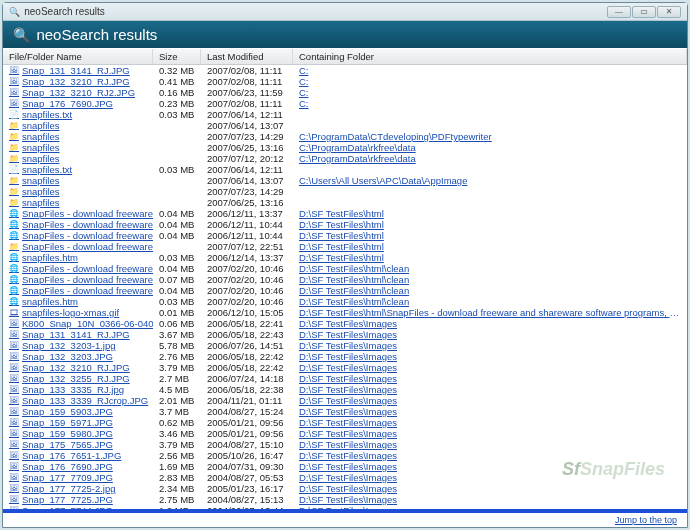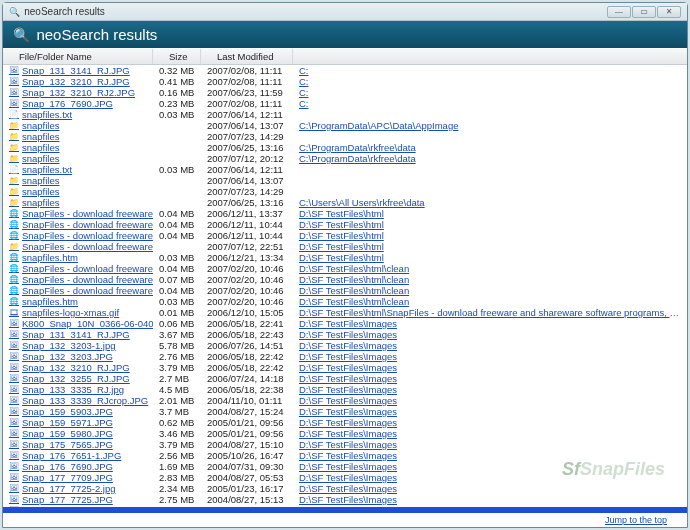--- a/index.html
+++ b/index.html
@@ -60,21 +60,21 @@
 .column-headers {
   display: grid;
   grid-template-columns: 150px 48px 92px 1fr;
   background: linear-gradient(#f6f7f8,#e6e8ea);
   border-top: 1px solid #fff;
   border-bottom: 1px solid #c5ccd2;
   font-size: 9.5px;
   color: #222;
 }
 .column-headers > div {
-  padding: 2px 16px;
+  padding: 2px 6px;
   border-right: 1px solid #d6dade;
 }
 .results {
   flex: 1;
   overflow-y: auto;
   background: #fff;
 }
 .row {
   display: grid;
   grid-template-columns: 150px 48px 92px 1fr;
@@ -103,22 +103,22 @@
   justify-content: center;
   font-size: 8px;
   text-decoration: none;
 }
 .cell.size, .cell.mod { color: #222; }
 .cell.folder { color: #1a4db3; text-decoration: underline; }
 .footer {
   font-size: 9px;
   color: #1a4db3;
   text-align: right;
-  padding: 2px 20px;
-  border-top: 6px solid #1d4ed8;
+  padding: 2px 10px;
+  border-top: 4px solid #1d4ed8;
   text-decoration: underline;
 }
 .watermark {
   position: absolute;
   right: 25px;
   bottom: 50px;
   font-size: 18px;
   font-weight: bold;
   font-style: italic;
   color: rgba(120,160,120,0.35);
@@ -148,20 +148,21 @@
 
   <div class="app-header">
     <span class="icon">🔍</span>
     <span class="title">neoSearch results</span>
   </div>
 
   <div class="column-headers">
     <div>File/Folder Name</div>
     <div>Size</div>
     <div>Last Modified</div>
+    <div>Containing Folder</div>
   </div>
 
   <div class="results" id="results">
       <div class="row">
         <div class="cell name">
           <span class="ficon">🖼</span>
           <span>Snap_131_3141_RJ.JPG</span>
         </div>
         <div class="cell size">0.32 MB</div>
         <div class="cell mod">2007/02/08, 11:11</div>
@@ -202,29 +203,29 @@
         <div class="cell size">0.03 MB</div>
         <div class="cell mod">2007/06/14, 12:11</div>
       </div>
       <div class="row">
         <div class="cell name">
           <span class="ficon">📁</span>
           <span>snapfiles</span>
         </div>
         <div class="cell size"></div>
         <div class="cell mod">2007/06/14, 13:07</div>
-        <div class="cell folder">C:\ProgramData\APC\Data\AppImage</div>
       </div>
       <div class="row">
         <div class="cell name">
           <span class="ficon">📁</span>
           <span>snapfiles</span>
         </div>
         <div class="cell size"></div>
         <div class="cell mod">2007/07/23, 14:29</div>
+        <div class="cell folder">C:\ProgramData\CTdeveloping\PDFtypewriter</div>
       </div>
       <div class="row">
         <div class="cell name">
           <span class="ficon">📁</span>
           <span>snapfiles</span>
         </div>
         <div class="cell size"></div>
         <div class="cell mod">2007/06/25, 13:16</div>
         <div class="cell folder">C:\ProgramData\rkfree\data</div>
       </div>
@@ -245,37 +246,37 @@
         <div class="cell size">0.03 MB</div>
         <div class="cell mod">2007/06/14, 12:11</div>
       </div>
       <div class="row">
         <div class="cell name">
           <span class="ficon">📁</span>
           <span>snapfiles</span>
         </div>
         <div class="cell size"></div>
         <div class="cell mod">2007/06/14, 13:07</div>
+        <div class="cell folder">C:\Users\All Users\APC\Data\AppImage</div>
       </div>
       <div class="row">
         <div class="cell name">
           <span class="ficon">📁</span>
           <span>snapfiles</span>
         </div>
         <div class="cell size"></div>
         <div class="cell mod">2007/07/23, 14:29</div>
       </div>
       <div class="row">
         <div class="cell name">
           <span class="ficon">📁</span>
           <span>snapfiles</span>
         </div>
         <div class="cell size"></div>
         <div class="cell mod">2007/06/25, 13:16</div>
-        <div class="cell folder">C:\Users\All Users\rkfree\data</div>
       </div>
       <div class="row">
         <div class="cell name">
           <span class="ficon">🌐</span>
           <span>SnapFiles - download freeware and s...</span>
         </div>
         <div class="cell size">0.04 MB</div>
         <div class="cell mod">2006/12/11, 13:37</div>
         <div class="cell folder">D:\SF TestFiles\html</div>
       </div>
@@ -305,21 +306,21 @@
         <div class="cell size"></div>
         <div class="cell mod">2007/07/12, 22:51</div>
         <div class="cell folder">D:\SF TestFiles\html</div>
       </div>
       <div class="row">
         <div class="cell name">
           <span class="ficon">🌐</span>
           <span>snapfiles.htm</span>
         </div>
         <div class="cell size">0.03 MB</div>
-        <div class="cell mod">2006/12/21, 13:34</div>
+        <div class="cell mod">2006/12/14, 13:37</div>
         <div class="cell folder">D:\SF TestFiles\html</div>
       </div>
       <div class="row">
         <div class="cell name">
           <span class="ficon">🌐</span>
           <span>SnapFiles - download freeware and s...</span>
         </div>
         <div class="cell size">0.04 MB</div>
         <div class="cell mod">2007/02/20, 10:46</div>
         <div class="cell folder">D:\SF TestFiles\html\clean</div>
@@ -422,21 +423,21 @@
         <div class="cell size">4.5 MB</div>
         <div class="cell mod">2006/05/18, 22:38</div>
         <div class="cell folder">D:\SF TestFiles\Images</div>
       </div>
       <div class="row">
         <div class="cell name">
           <span class="ficon">🖼</span>
           <span>Snap_133_3339_RJcrop.JPG</span>
         </div>
         <div class="cell size">2.01 MB</div>
-        <div class="cell mod">2004/11/10, 01:11</div>
+        <div class="cell mod">2004/11/21, 01:11</div>
         <div class="cell folder">D:\SF TestFiles\Images</div>
       </div>
       <div class="row">
         <div class="cell name">
           <span class="ficon">🖼</span>
           <span>Snap_159_5903.JPG</span>
         </div>
         <div class="cell size">3.7 MB</div>
         <div class="cell mod">2004/08/27, 15:24</div>
         <div class="cell folder">D:\SF TestFiles\Images</div>

